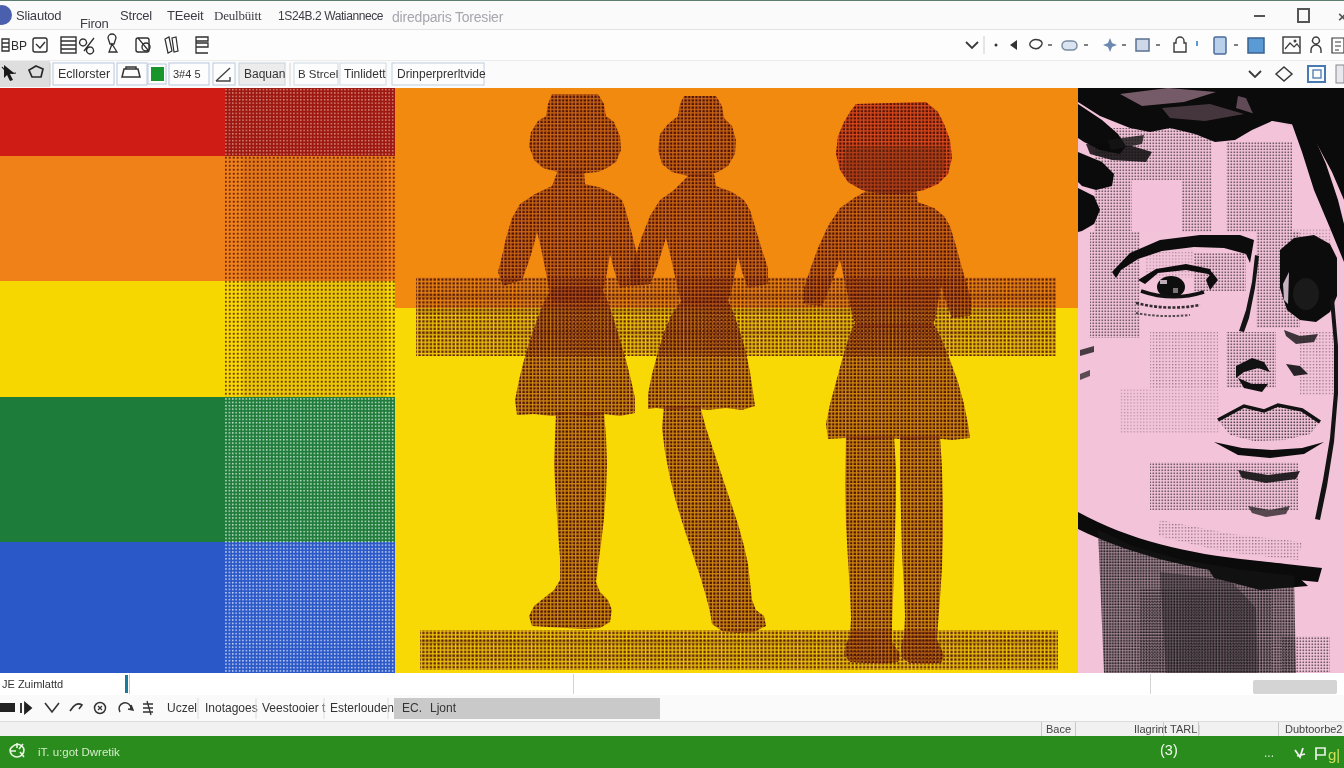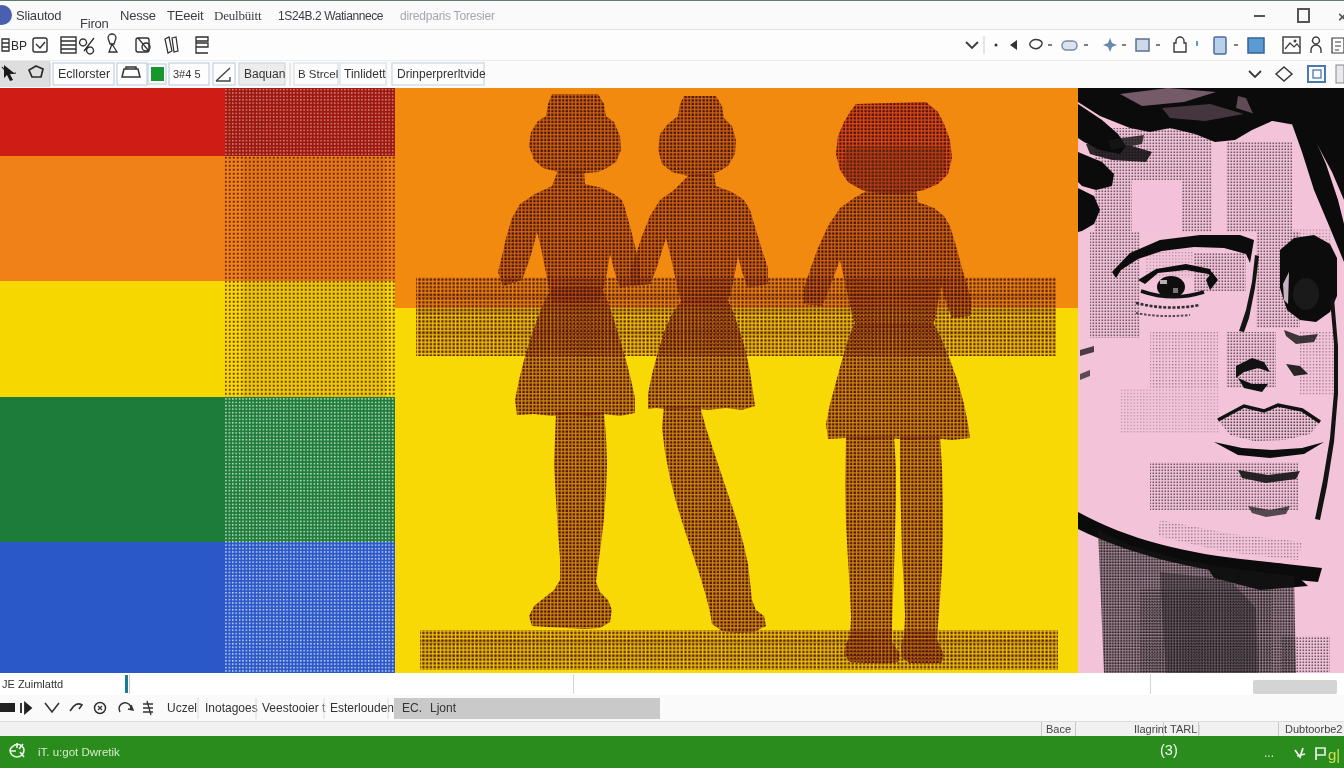--- a/index.html
+++ b/index.html
@@ -10,25 +10,25 @@
   .gray{color:#a6a6ae;}
 </style>
 </head>
 <body>
 <div id="app">
 
   <div class="abs" style="left:0;top:0;width:1344px;height:30px;background:#fafafa;border-bottom:1px solid #e3e3e3;border-top:1.5px solid #5d7d6e;box-sizing:border-box;"></div>
   <div class="abs" style="left:-8px;top:5px;width:20px;height:20px;border-radius:50%;background:#4a5fae;"></div>
   <div class="abs mtxt" style="left:16px;top:8px;">Sliautod</div>
   <div class="abs mtxt" style="left:80px;top:16px;">Firon</div>
-  <div class="abs mtxt" style="left:120px;top:8px;">Nesse</div>
+  <div class="abs mtxt" style="left:120px;top:8px;">Strcel</div>
   <div class="abs mtxt" style="left:167px;top:8px;">TEeeit</div>
   <div class="abs mtxt" style="left:214px;top:8px;font-family:Liberation Serif, serif;">Deulbüitt</div>
   <div class="abs mtxt" style="left:278px;top:9px;font-size:12px;letter-spacing:-0.4px;">1S24B.2 Watiannece</div>
-  <div class="abs mtxt gray" style="left:400px;top:9px;font-size:12px;letter-spacing:-0.2px;">diredparis Toresier</div>
+  <div class="abs mtxt gray" style="left:392px;top:9px;font-size:14px;letter-spacing:-0.2px;">diredparis Toresier</div>
 
   <div class="abs" style="left:1254px;top:15px;width:11px;height:2px;background:#555;"></div>
   <div class="abs" style="left:1297px;top:8px;width:9px;height:11px;border:2px solid #555;"></div>
   <div class="abs" style="left:1338px;top:8px;width:10px;height:13px;color:#555;font-size:15px;font-weight:bold;">×</div>
 
   <div class="abs" style="left:0;top:30px;width:1344px;height:30px;background:#fdfdfd;border-bottom:1px solid #ececec;"></div>
   <div id="row2icons">
    <svg class="abs" style="left:0;top:30px" width="1344" height="30" viewBox="0 0 1344 30" xmlns="http://www.w3.org/2000/svg">
      <g fill="none" stroke="#2f2f2f" stroke-width="1.4">
 

